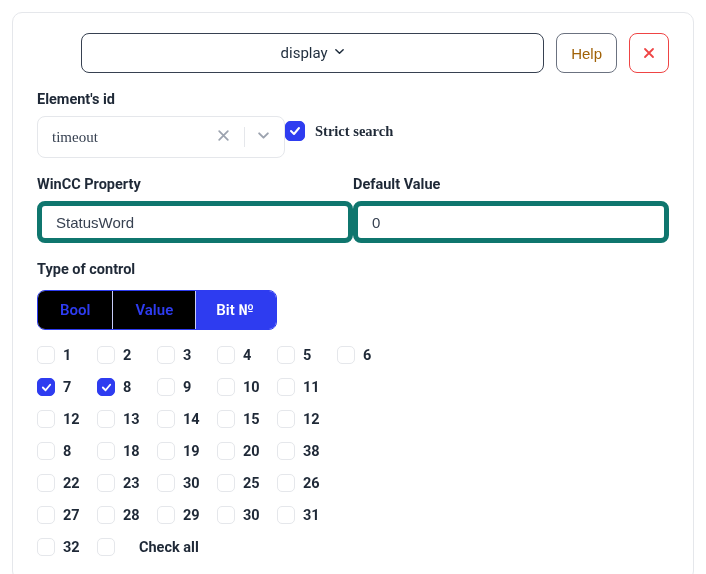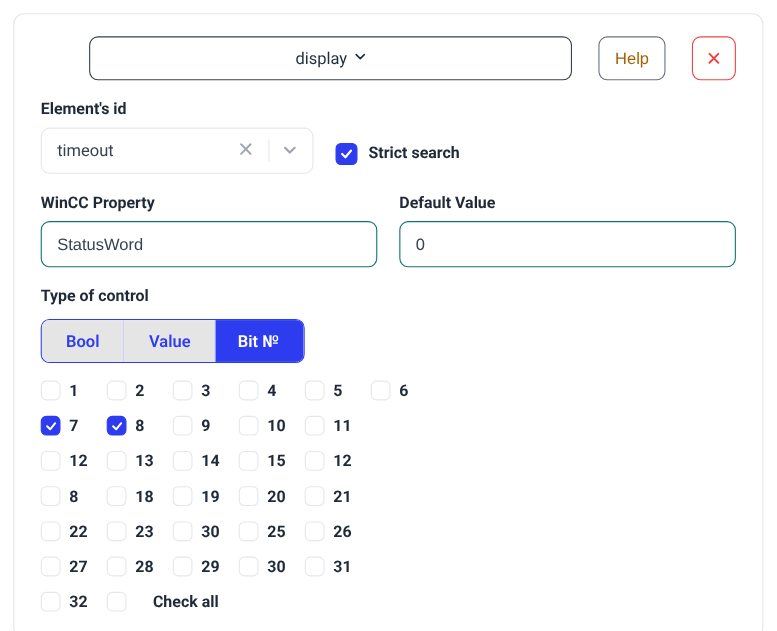--- a/index.html
+++ b/index.html
@@ -10,21 +10,21 @@
   color: #1f2d3d;
 }
 .card {
   border: 1px solid #e5e7eb;
   border-radius: 10px;
   padding: 20px 24px 24px 24px;
 }
 .top-row {
   display: flex;
   align-items: center;
-  gap: 24px;
+  gap: 12px;
   margin-bottom: 18px;
   padding-left: 44px;
 }
 .display-select {
   flex: 1;
   height: 40px;
   border: 1px solid #374151;
   border-radius: 8px;
   display: flex;
   align-items: center;
@@ -57,34 +57,34 @@
   color: #ef4444;
 }
 .label {
   font-weight: 700;
   font-size: 14.5px;
   color: #1f2937;
   margin-bottom: 8px;
 }
 .row {
   display: flex;
-  gap: 20px;
   margin-bottom: 18px;
-  align-items: center;
+  align-items: flex-start;
 }
 .field-group { flex: 1; }
 .combo {
   height: 42px;
   border: 1px solid #e5e7eb;
   border-radius: 8px;
   display: flex;
   align-items: center;
   padding: 0 10px 0 14px;
   gap: 8px;
   width: 248px;
+  font-family: Liberation Serif, serif;
 }
 .combo-text {
   flex: 1;
   font-size: 15px;
   color: #374151;
 }
 .combo-clear {
   color: #9ca3af;
   font-size: 17px;
   cursor: pointer;
@@ -121,24 +121,25 @@
 .checkbox.checked {
   background: #2e3cf0;
   border-color: #2e3cf0;
 }
 .checkbox.checked svg { display: block; }
 .checkbox svg { display: none; }
 .strict-label {
   font-weight: 700;
   font-size: 14.5px;
   color: #1f2937;
+  font-family: Liberation Serif, serif;
 }
 .text-input {
   height: 42px;
-  border: 1px solid #0f766e;
+  border: 5px solid #0f766e;
   border-radius: 8px;
   padding: 0 14px;
   font-size: 15px;
   color: #374151;
   width: 100%;
   background: #fff;
   outline: none;
 }
 .half { width: 292px; }
 .type-section { margin-top: 4px; }
@@ -148,21 +149,21 @@
   border-radius: 8px;
   overflow: hidden;
   margin-top: 4px;
   margin-bottom: 16px;
 }
 .seg {
   padding: 10px 22px;
   font-size: 15px;
   font-weight: 600;
   color: #2e3cf0;
-  background: #e5e5e5;
+  background: #000000;
   cursor: pointer;
   border-right: 1px solid #c7ccf8;
 }
 .seg:last-child { border-right: none; padding-left: 20px; }
 .seg.active {
   background: #2e3cf0;
   color: #fff;
 }
 .bits {
   display: flex;
@@ -370,21 +371,21 @@
           <div class="bit-item">
             <div class="bit-check"></div>
             <span class="bit-label">19</span>
           </div>
           <div class="bit-item">
             <div class="bit-check"></div>
             <span class="bit-label">20</span>
           </div>
           <div class="bit-item">
             <div class="bit-check"></div>
-            <span class="bit-label">21</span>
+            <span class="bit-label">38</span>
           </div>
         </div>
         <div class="bits-row">
           <div class="bit-item">
             <div class="bit-check"></div>
             <span class="bit-label">22</span>
           </div>
           <div class="bit-item">
             <div class="bit-check"></div>
             <span class="bit-label">23</span>

